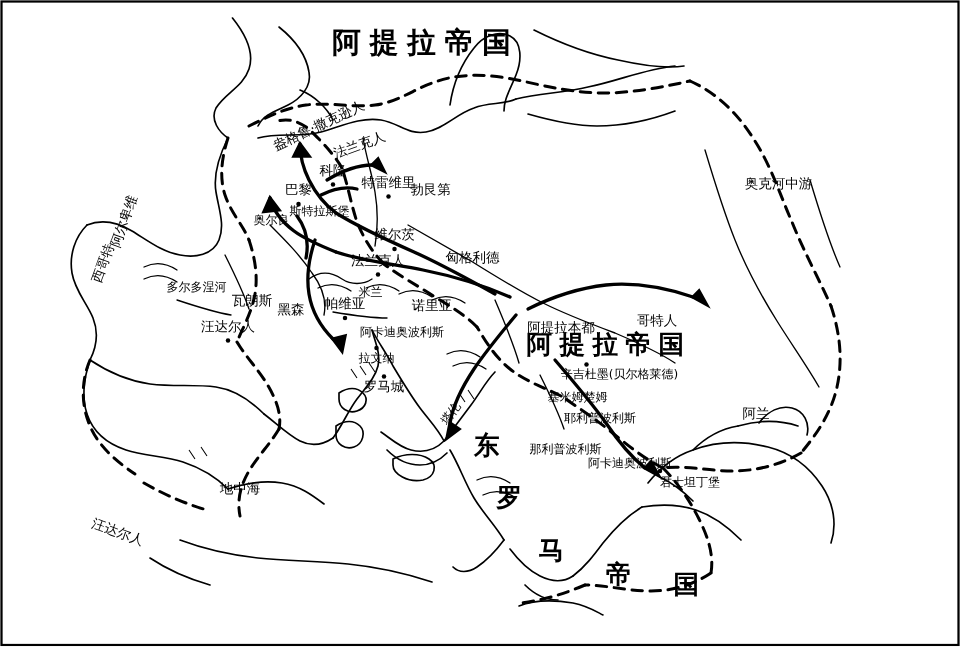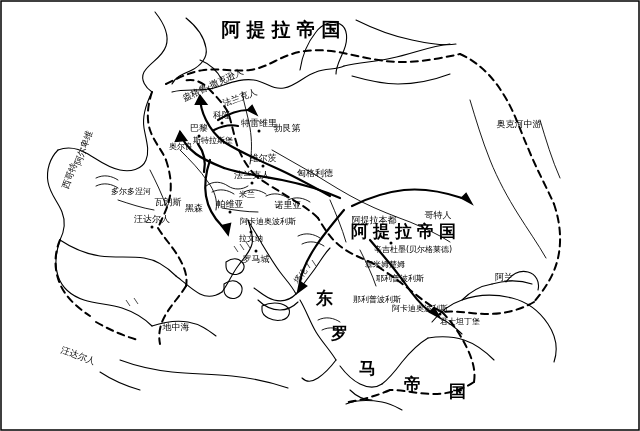--- a/index.html
+++ b/index.html
@@ -241,21 +241,21 @@
   <div class="lbl place" style="left:374px; top:220px;">阿提拉本都</div>
   <div class="lbl tribe" style="left:438px; top:215px;">哥特人</div>
   <div class="lbl place-sm" style="left:391px; top:250px;padding-left:44px;">辛吉杜墨(贝尔格莱德)</div>
   <div class="lbl place-sm" style="left:385px; top:265px;">塞米姆楚姆</div>
   <div class="lbl place-sm" style="left:400px; top:279px;">耶利普波利斯</div>
   <div class="lbl place-sm" style="left:365px; top:300px;margin-left:12px;">那利普波利斯</div>
   <div class="lbl place-sm" style="left:420px; top:309px;">阿卡迪奥波利斯</div>
   <div class="lbl place-sm" style="left:440px; top:322px;margin-left:20px;">君士坦丁堡</div>
   <div class="lbl tribe" style="left:504px; top:277px;">阿兰</div>
   <div class="lbl place-sm r-55" style="left:301px; top:276px;">塔伦</div>
-  <div class="lbl place" style="left:176px; top:327px;">地中海</div>
+  <div class="lbl place" style="left:160px; top:327px;">地中海</div>
   <div class="lbl tribe rp-20" style="left:78px; top:356px;">汪达尔人</div>
 
   <div class="dot" style="left:199px; top:136px;"></div>
   <div class="dot" style="left:222px; top:123px;"></div>
   <div class="dot" style="left:259px; top:131px;"></div>
   <div class="dot" style="left:256px; top:251px;"></div>
   <div class="dot" style="left:251px; top:232px;"></div>
   <div class="dot" style="left:230px; top:212px;"></div>
   <div class="dot" style="left:152px; top:227px;"></div>
   <div class="dot" style="left:440px; top:314px;"></div>

